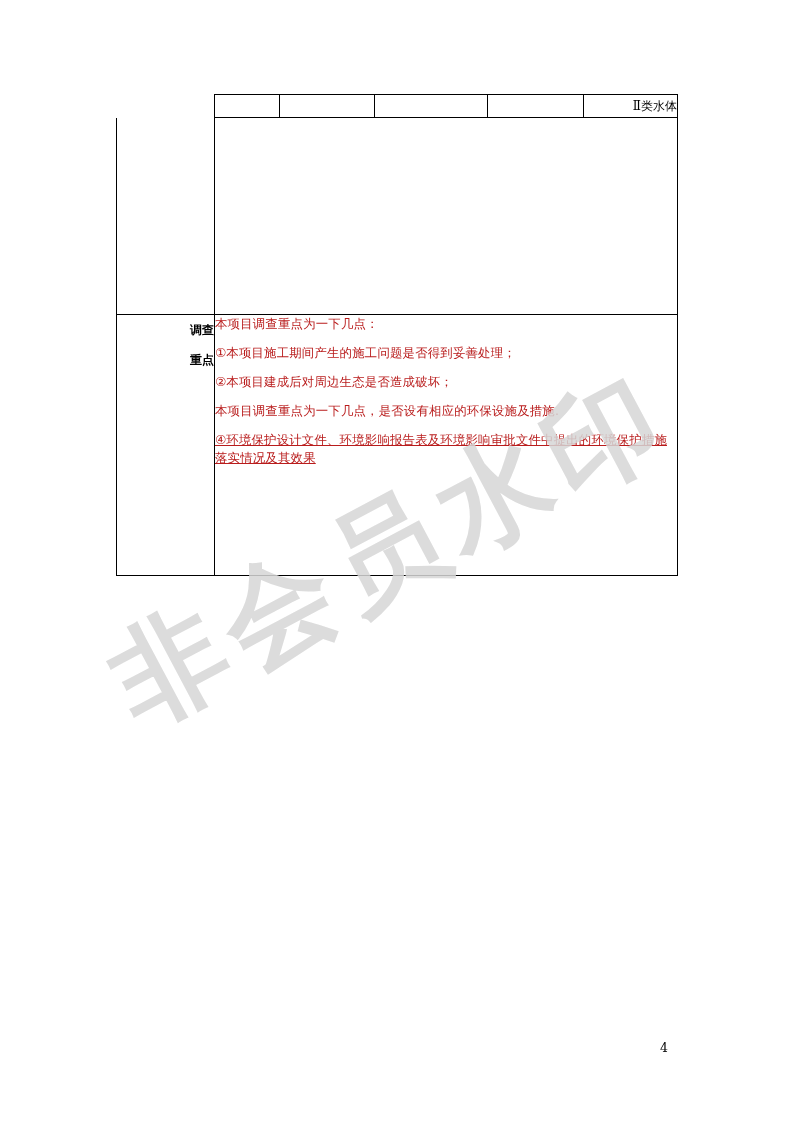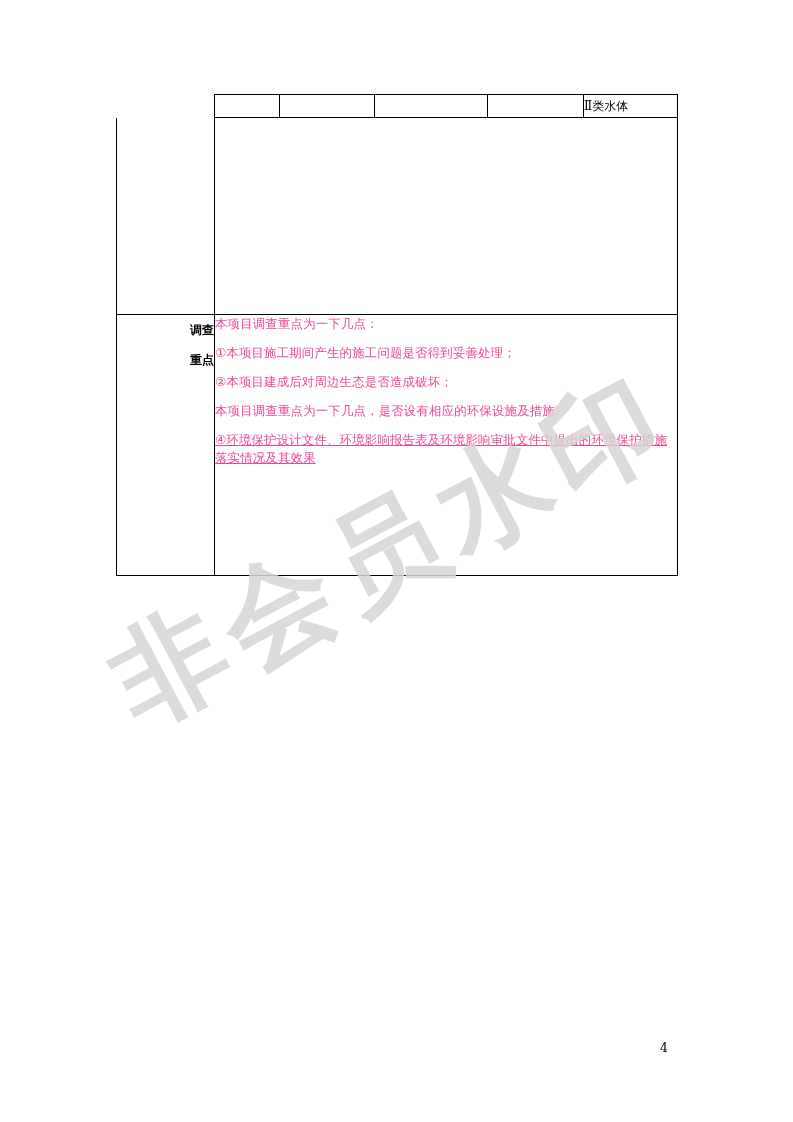--- a/index.html
+++ b/index.html
@@ -72,21 +72,21 @@
   .hdr-cell-left {
     border-top: none !important;
     border-left: none !important;
     border-right: none !important;
     border-bottom: none !important;
   }
   .hdr-blank {
     font-size: 12px;
   }
   .hdr-label {
-    text-align: left;
+    text-align: right;
     font-size: 12.5px;
     font-family: "DejaVu Serif", "Liberation Serif", serif;
     white-space: nowrap;
   }
 
   
   .blank-row td {
     height: 196px;
   }
   .blank-left {
@@ -111,21 +111,21 @@
   }
   .focus-body {
     padding: 34px 10px 20px 10px;
     height: 260px;
   }
   .focus-body p {
     margin: 0 0 11px 0;
     font-size: 12.4px;
     line-height: 1.45;
     font-family: "DejaVu Sans", "Liberation Sans", sans-serif;
-    color: #ec4899;
+    color: #b91c1c;
     letter-spacing: 0.2px;
   }
   .focus-body p:last-child {
     margin-bottom: 16px;
     text-decoration: underline;
   }
 
   
   .page-number {
     position: absolute;

